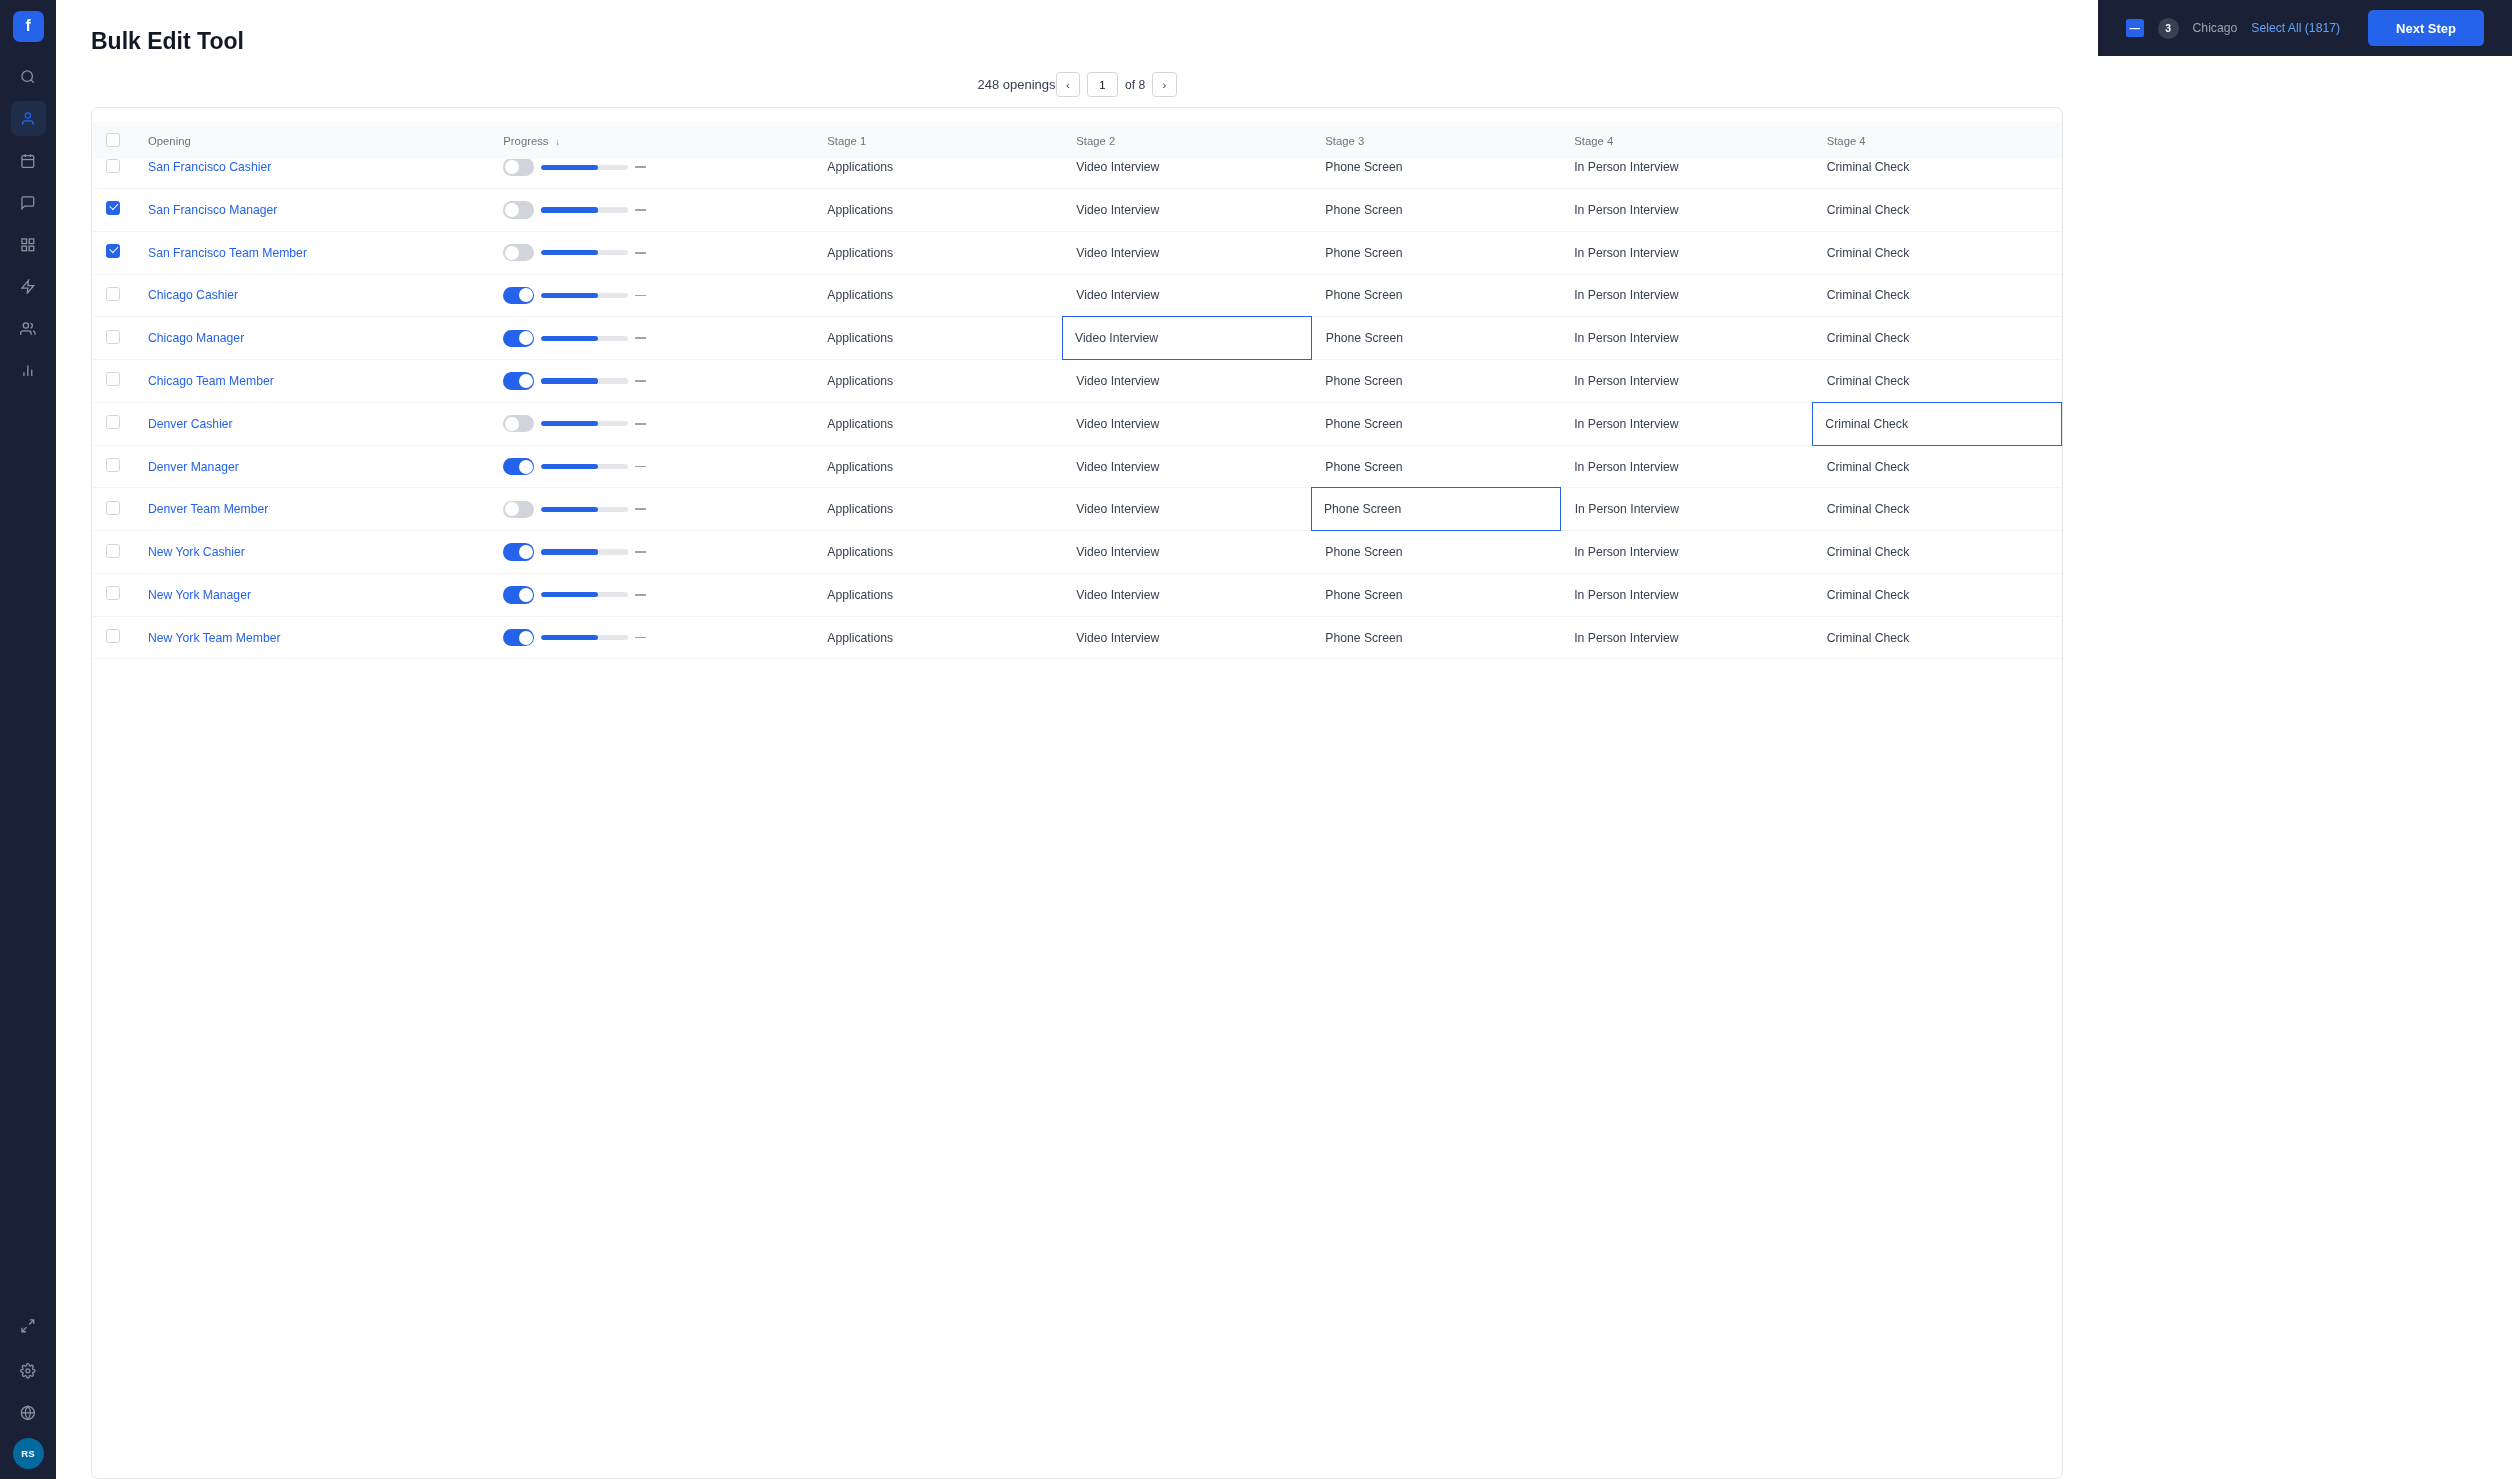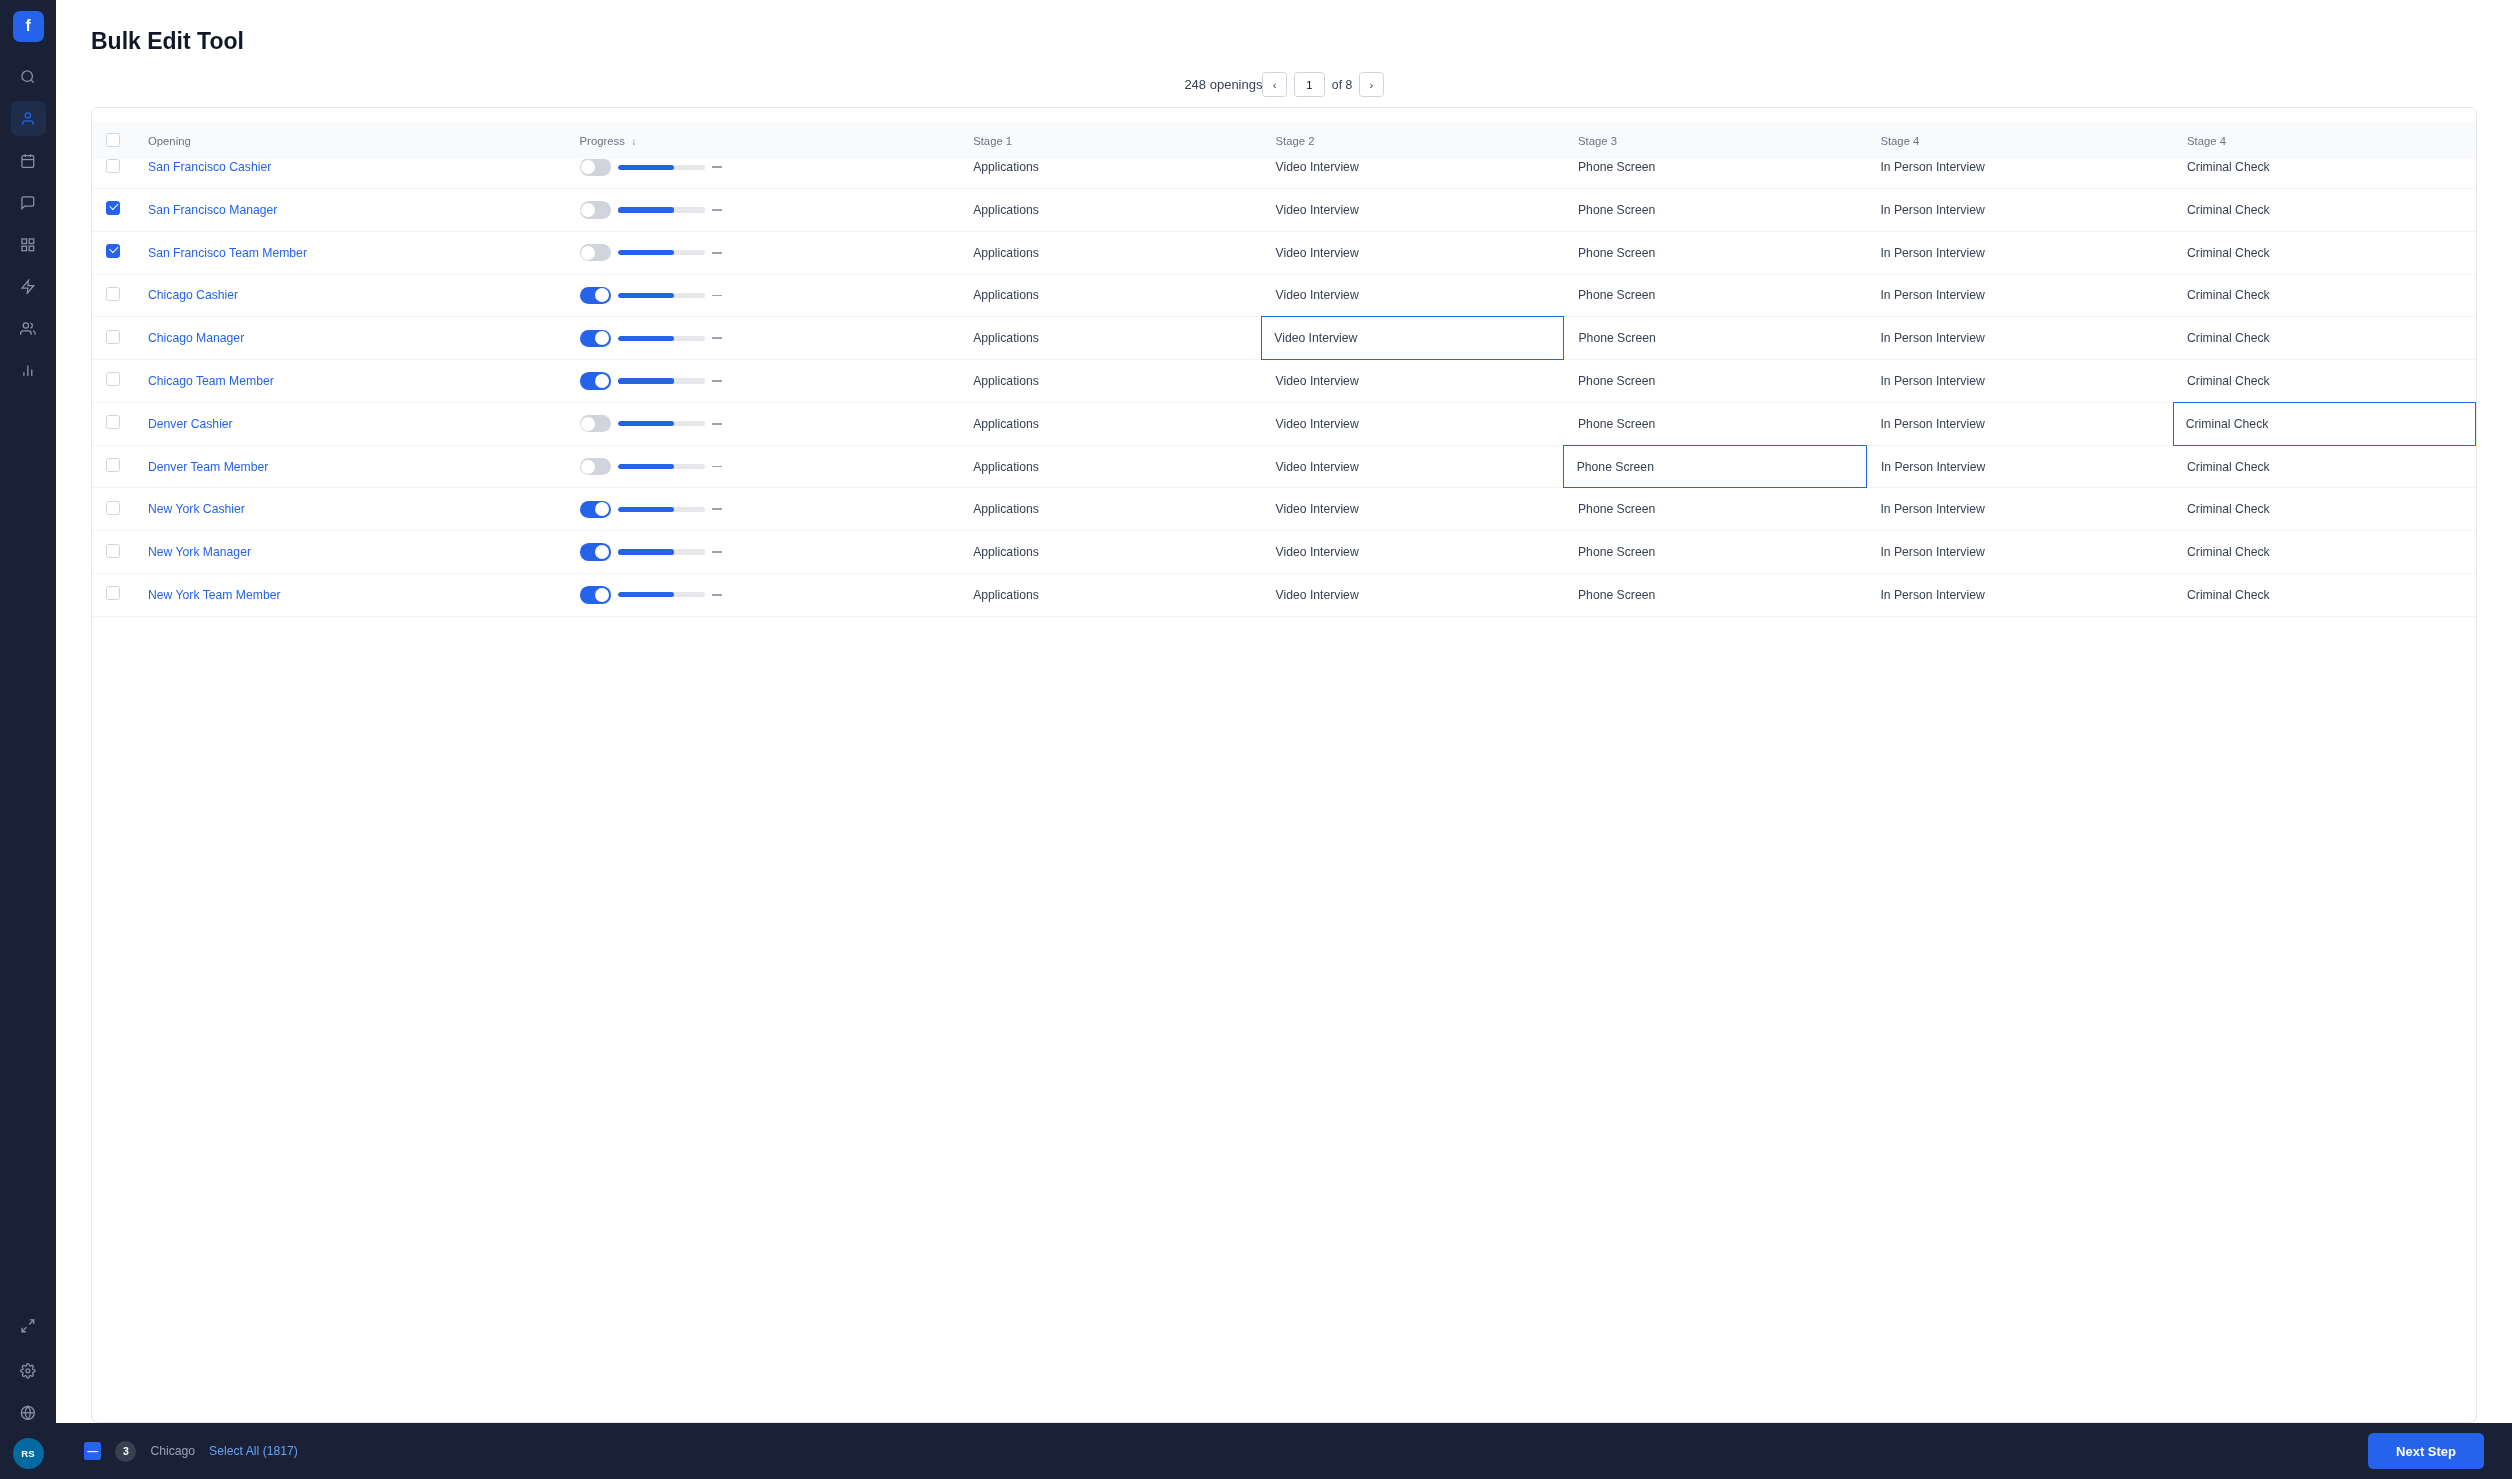--- a/index.html
+++ b/index.html
@@ -41,21 +41,21 @@
       display: flex; align-items: center; justify-content: center;
       color: white; font-size: 9.6px; font-weight: 600;
       cursor: pointer;
       margin-top: auto;
     }
 
     
     .main {
       flex: 1;
       display: flex;
-      flex-direction: column;
+      flex-direction: row;
       overflow: hidden;
       background: #fff;
     }
 
     
     .content {
       flex: 1;
       padding: 28px 35px 0 35px;
       overflow: hidden;
       display: flex;
@@ -528,20 +528,38 @@
                 </div>
               </td>
               <td>Applications</td>
               <td>Video Interview</td>
               <td>Phone Screen</td>
               <td>In Person Interview</td>
               <td style="border: 1.7px solid rgb(37, 99, 235); border-radius: 3.5px; padding: 7px 12.2px;">Criminal Check</td>
             </tr>
             <tr>
               <td><div class="cb"></div></td>
+              <td><a class="opening-link">Denver Manager</a></td>
+              <td>
+                <div class="progress-bar-wrap">
+                  <div class="toggle on"></div>
+                  <div class="progress-bar-bg">
+                    <div class="progress-bar-fill" style="width: 65%;"></div>
+                  </div>
+                  <div class="progress-dash"></div>
+                </div>
+              </td>
+              <td>Applications</td>
+              <td>Video Interview</td>
+              <td>Phone Screen</td>
+              <td>In Person Interview</td>
+              <td>Criminal Check</td>
+            </tr>
+            <tr>
+              <td><div class="cb"></div></td>
               <td><a class="opening-link">Denver Team Member</a></td>
               <td>
                 <div class="progress-bar-wrap">
                   <div class="toggle off"></div>
                   <div class="progress-bar-bg">
                     <div class="progress-bar-fill" style="width: 65%;"></div>
                   </div>
                   <div class="progress-dash"></div>
                 </div>
               </td>

